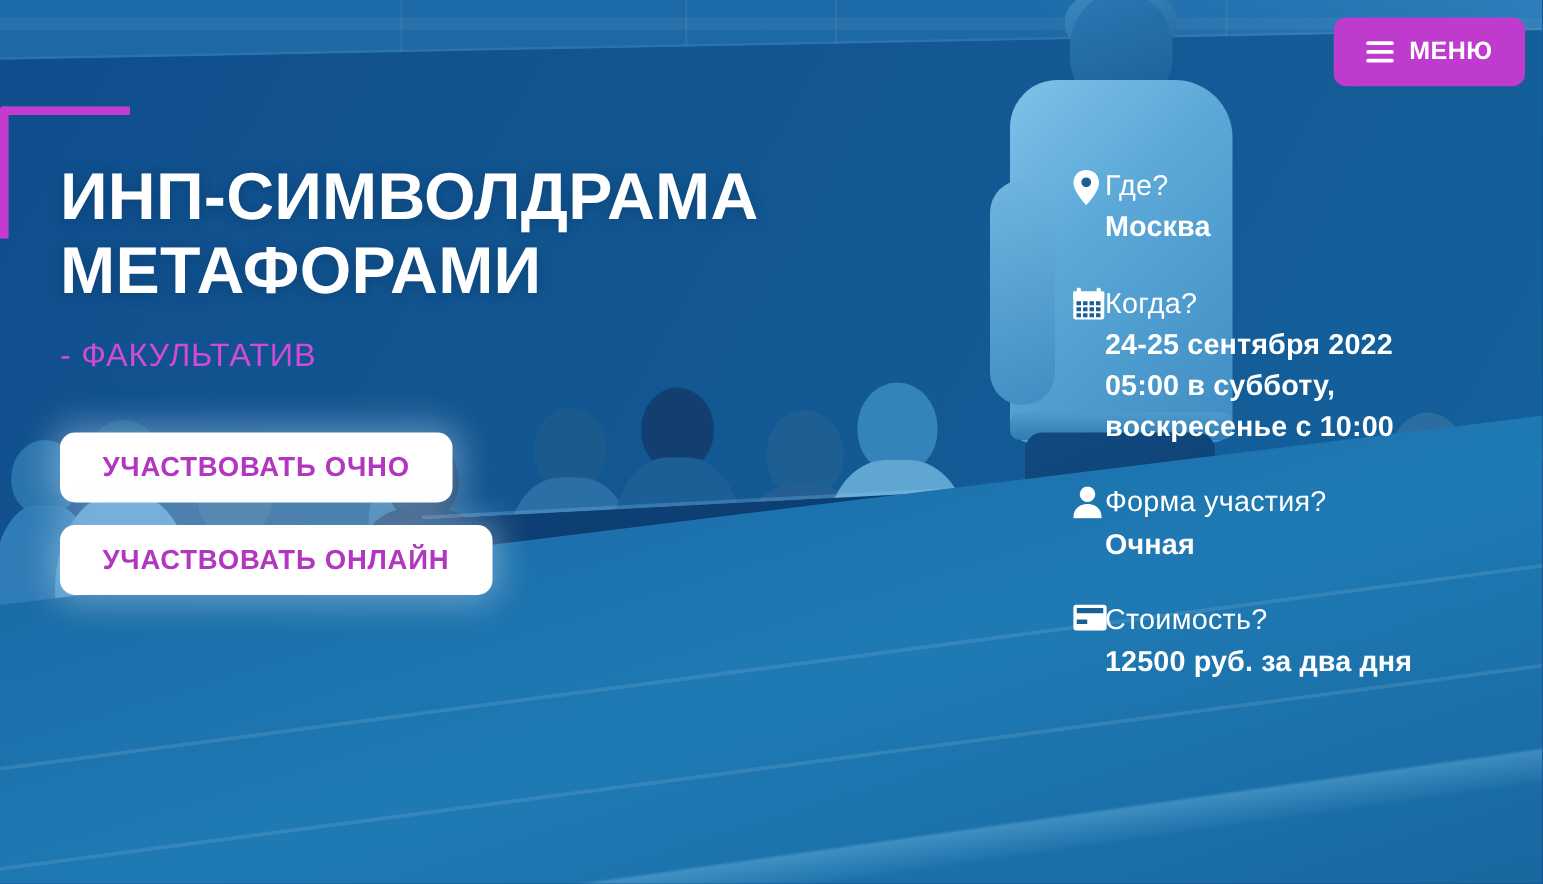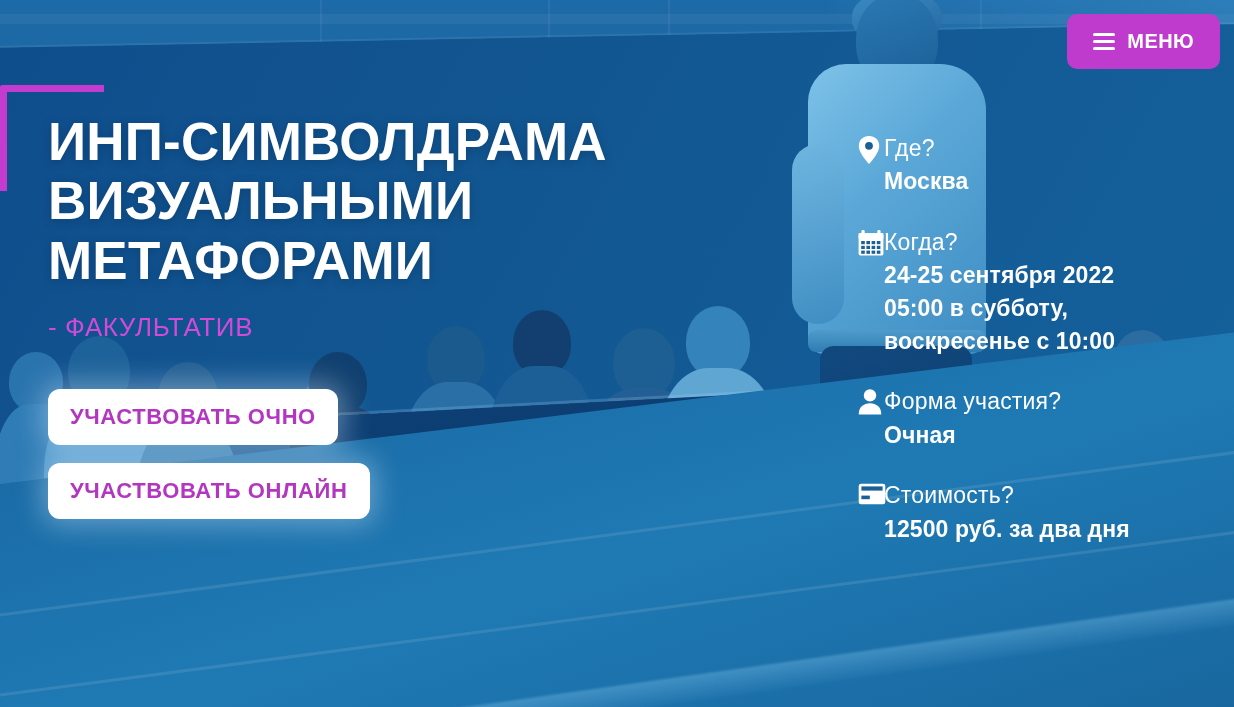--- a/index.html
+++ b/index.html
@@ -155,36 +155,36 @@
     border:none; border-radius:10px;
     font-family:"Liberation Sans", sans-serif;
     font-size:20px; font-weight:bold; letter-spacing:.4px;
     cursor:pointer;
     text-align:right;
   }
   .burger { display:flex; flex-direction:column; gap:4px; width:22px; }
   .burger i { display:block; height:3px; background:#fff; border-radius:2px; }
 
   
-  .left { position:absolute; left:48px; top:112px; width:660px; }
+  .left { position:absolute; left:48px; top:128px; width:660px; }
   .title {
     color:#fff; font-weight:bold; font-size:53px; line-height:1.12;
     letter-spacing:.2px; text-transform:uppercase;
     text-shadow:0 2px 10px rgba(6,40,75,.35);
   }
   .title div { white-space:nowrap; }
   .subtitle {
     margin-top:22px;
     color:#d14ad8; font-size:26px; font-weight:normal;
     letter-spacing:.6px; text-transform:uppercase;
   }
   .cta-wrap { margin-top:46px; display:flex; flex-direction:column; gap:18px; align-items:flex-start; }
   .cta {
     background:#fff; border:none; border-radius:12px;
-    padding:0 22px; height:56px;
+    padding:0 34px; height:56px;
     color:#b336c1; font-family:"Liberation Sans", sans-serif;
     font-size:22px; font-weight:bold; letter-spacing:.6px;
     text-transform:uppercase; cursor:pointer;
     box-shadow:0 0 28px 6px rgba(220,240,255,.38);
   }
 
   
   .info { position:absolute; left:858px; top:132px; width:370px; }
   .info-row { display:flex; margin-bottom:28px; }
   .info-icon { width:26px; flex:0 0 26px; padding-top:4px; color:#fff; }
@@ -286,21 +286,20 @@
         <i></i>
           <i></i>
           <i></i>
       </span>
       <span>МЕНЮ</span>
     </button>
 
     <div class="left">
       <h1 class="title">
         <div>ИНП-СИМВОЛДРАМА</div>
-        <div>ВИЗУАЛЬНЫМИ</div>
         <div>МЕТАФОРАМИ</div>
       </h1>
       <div class="subtitle">- ФАКУЛЬТАТИВ</div>
 
       <div class="cta-wrap">
         <button class="cta">УЧАСТВОВАТЬ ОЧНО</button>
         <button class="cta">УЧАСТВОВАТЬ ОНЛАЙН</button>
       </div>
     </div>
 

